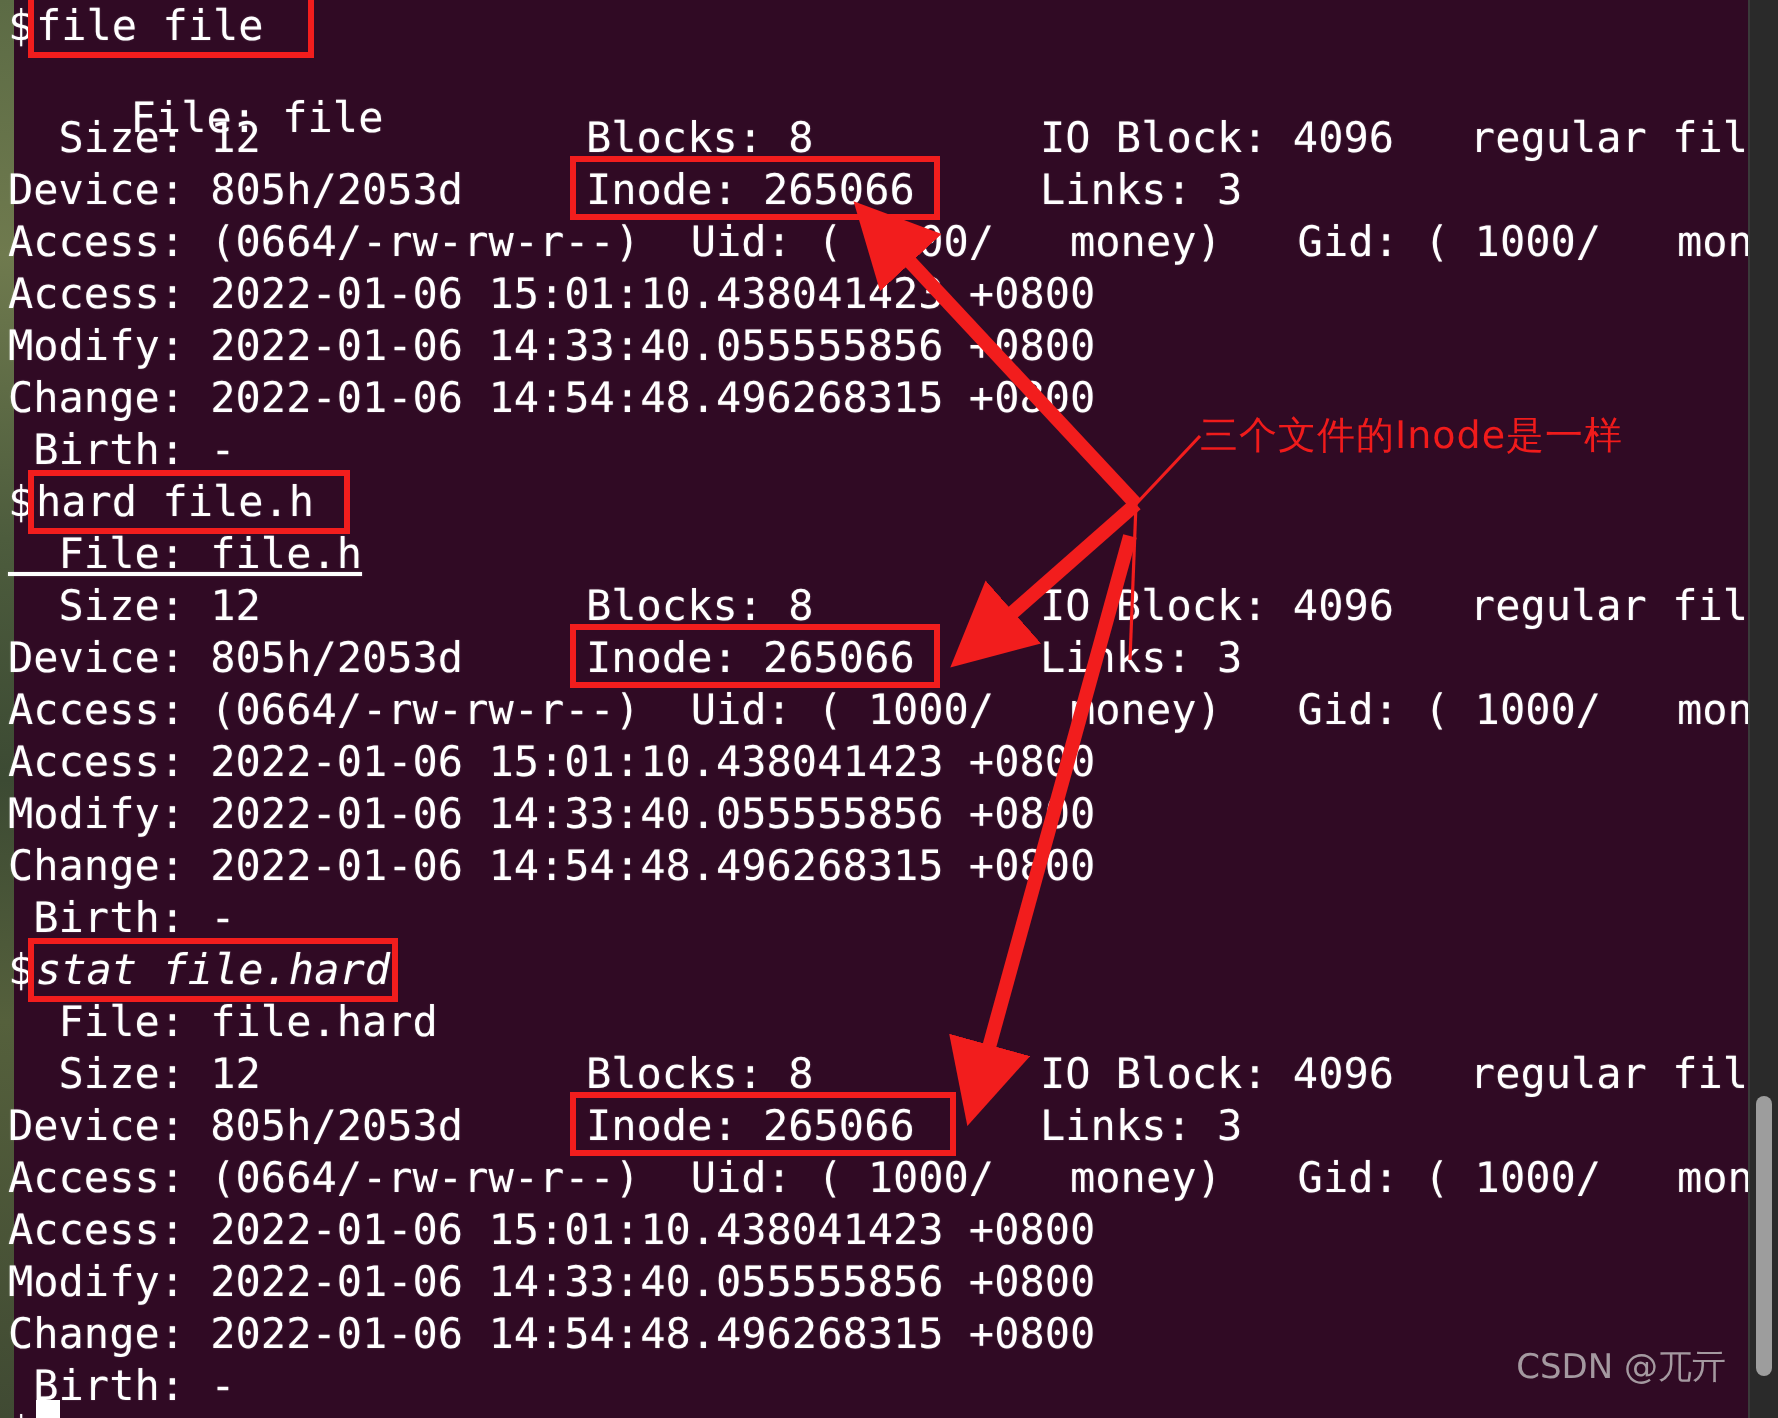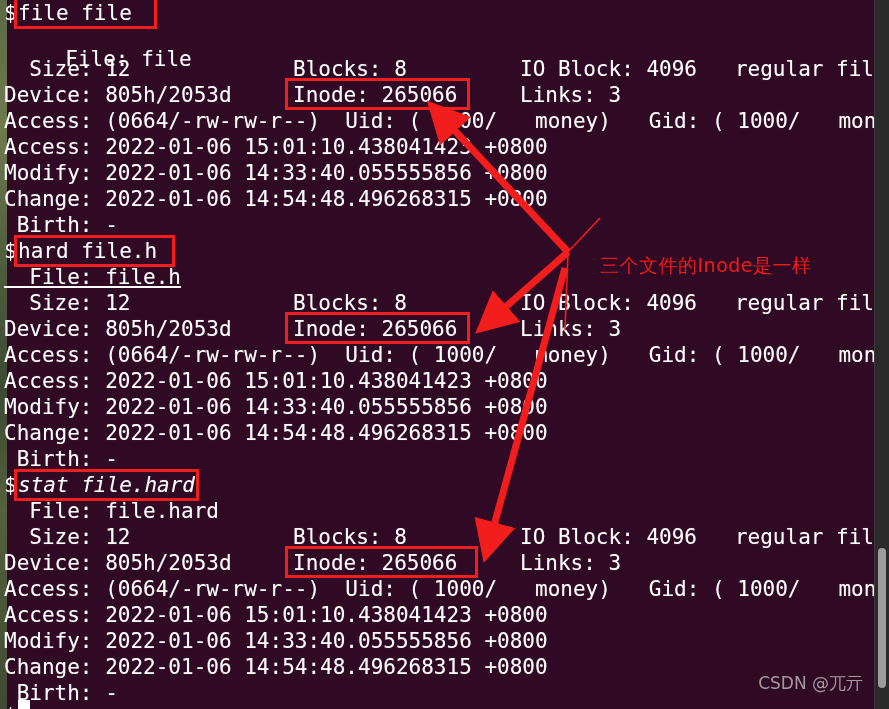--- a/index.html
+++ b/index.html
@@ -228,21 +228,21 @@
     <line x1="600" y1="218" x2="568" y2="252" stroke="#f21d1d" stroke-width="1.6"></line>
     <line x1="568" y1="252" x2="565" y2="330" stroke="#f21d1d" stroke-width="1.6"></line>
 
     <line x1="568" y1="252" x2="443" y2="118" stroke="#f21d1d" stroke-width="7" marker-end="url(#ah)"></line>
 
     <line x1="568" y1="252" x2="493" y2="318" stroke="#f21d1d" stroke-width="7" marker-end="url(#ah)"></line>
 
     <line x1="565" y1="268" x2="490" y2="540" stroke="#f21d1d" stroke-width="7" marker-end="url(#ah)"></line>
   </svg>
 
-  <div class="cjk" style="left:600px; top:205px;margin-top:48px;">三个文件的Inode是一样</div>
+  <div class="cjk" style="left:600px; top:205px;">三个文件的Inode是一样</div>
 
   <div id="watermark">CSDN @兀亓</div>
 
   <div id="scrollbar-track">
     <div id="scrollbar-thumb"></div>
   </div>
 
 </div>
 
 </body></html>

